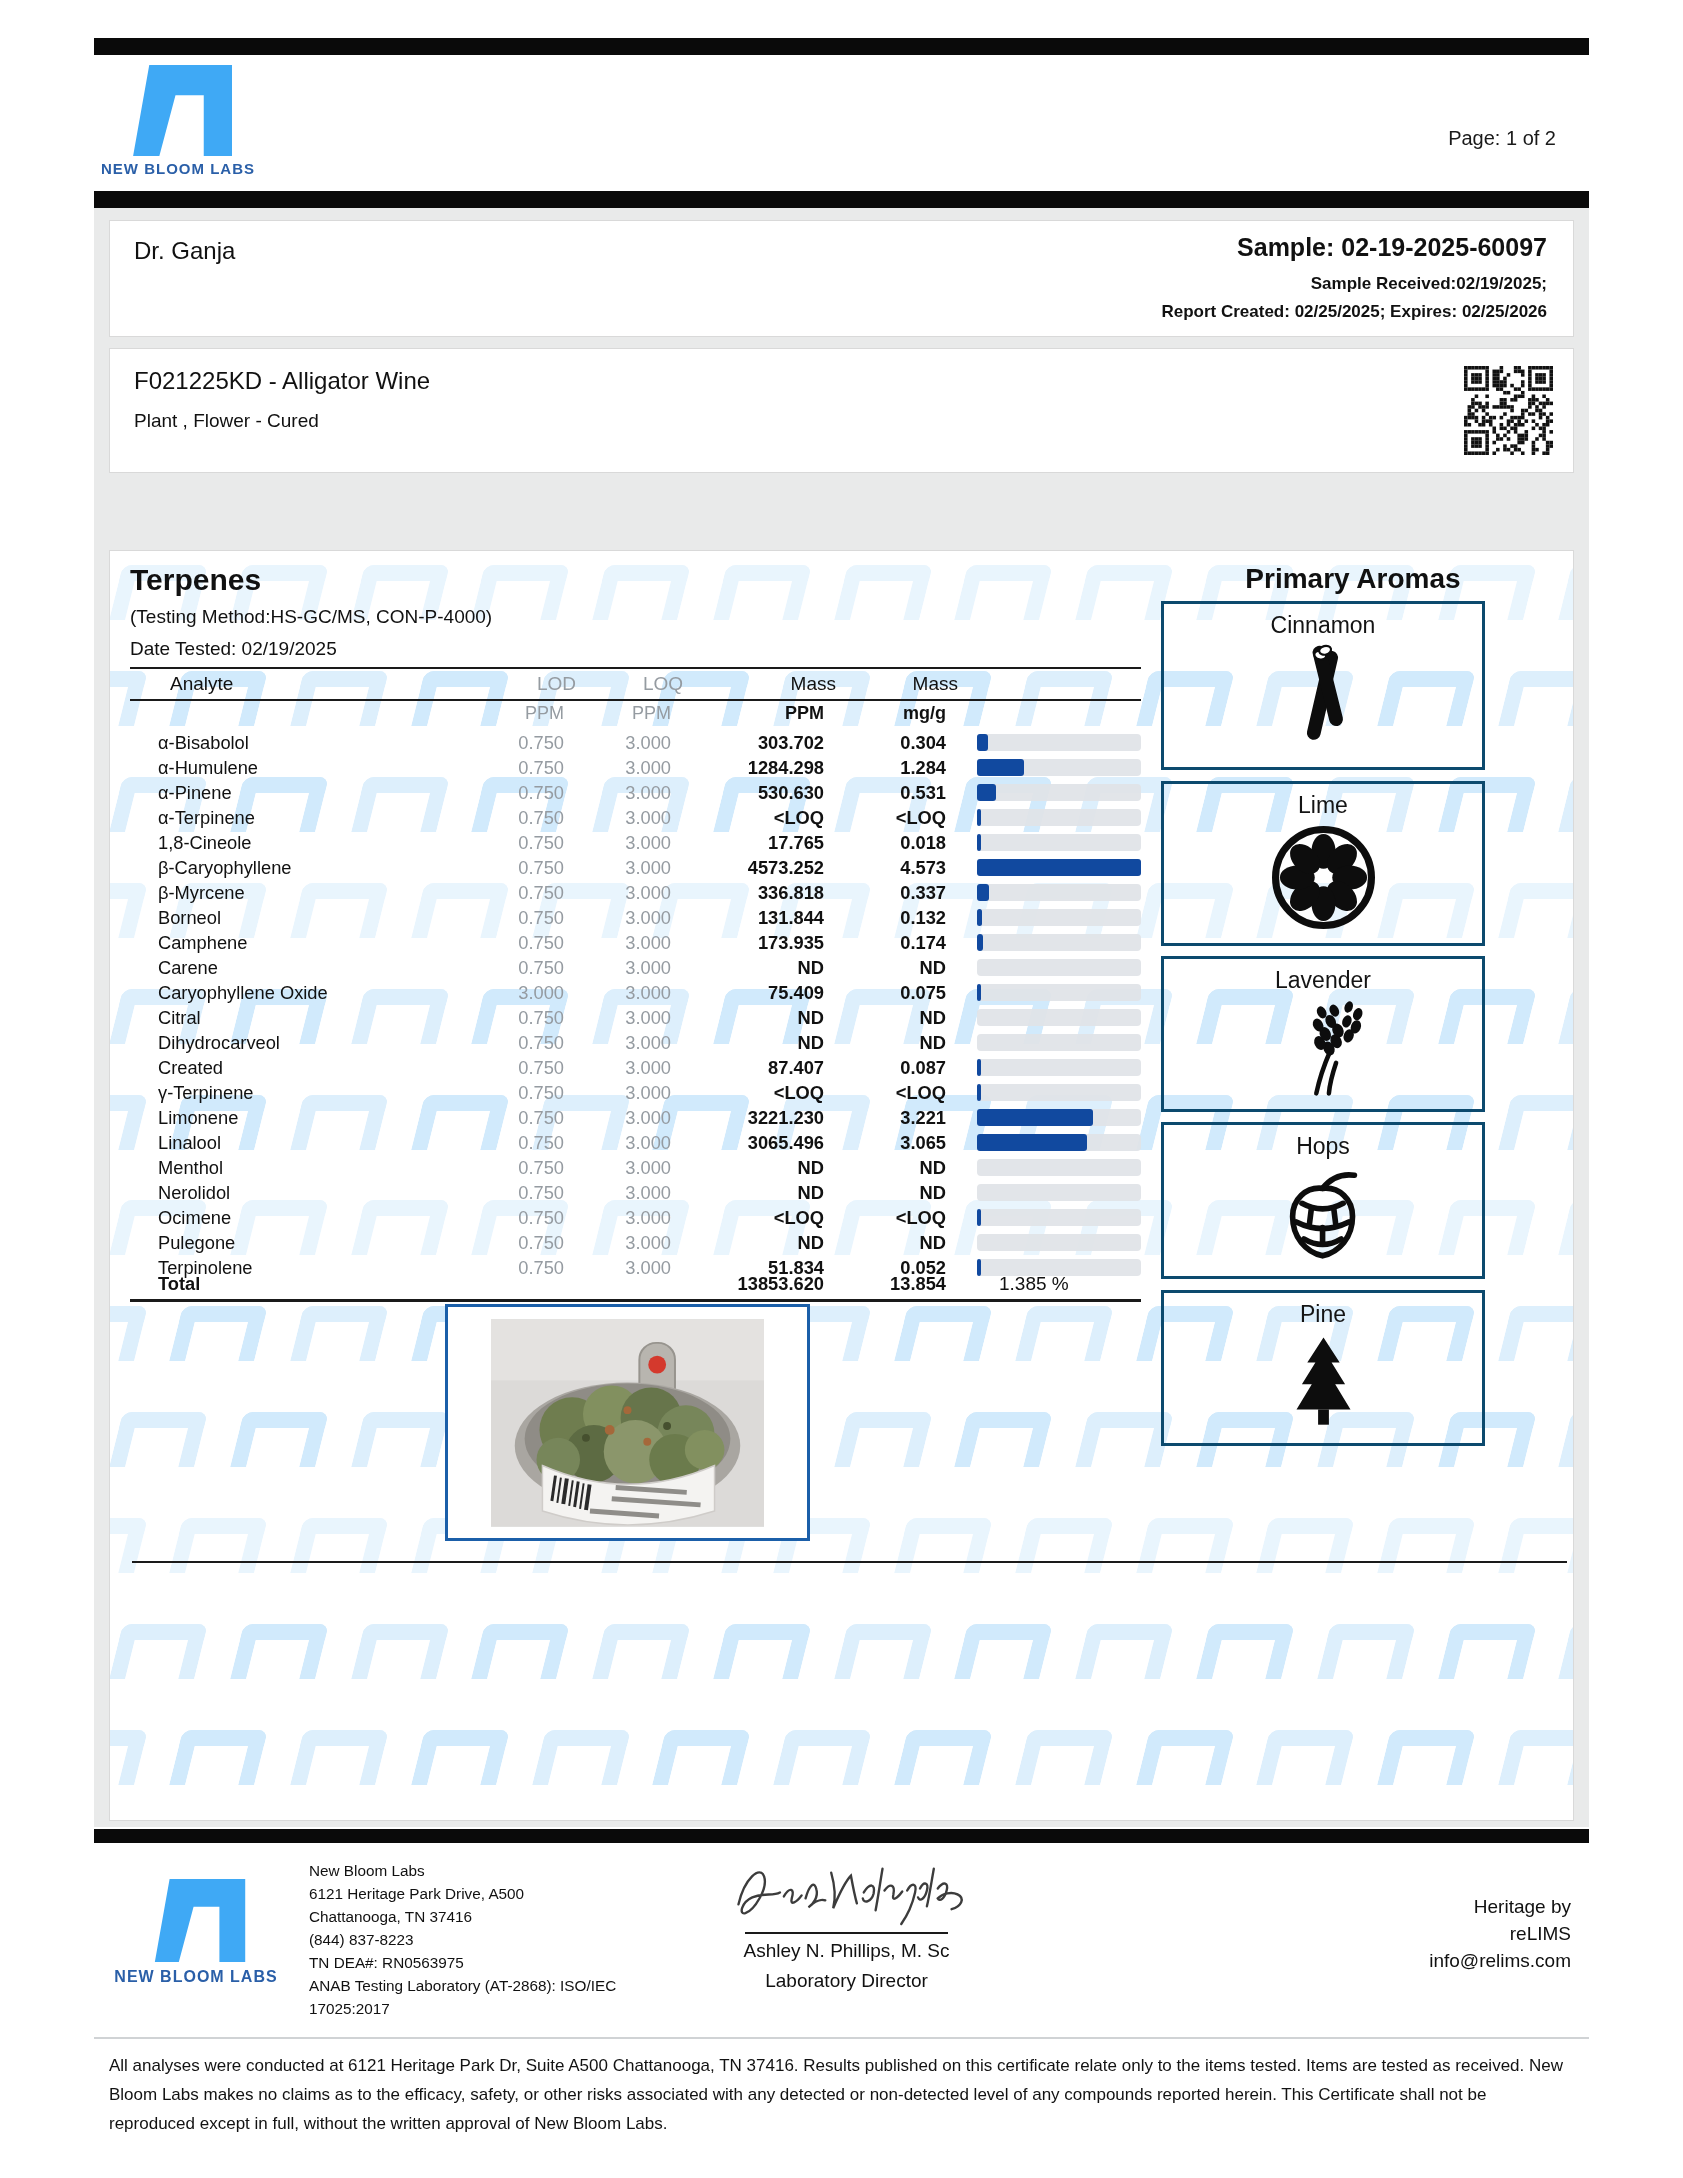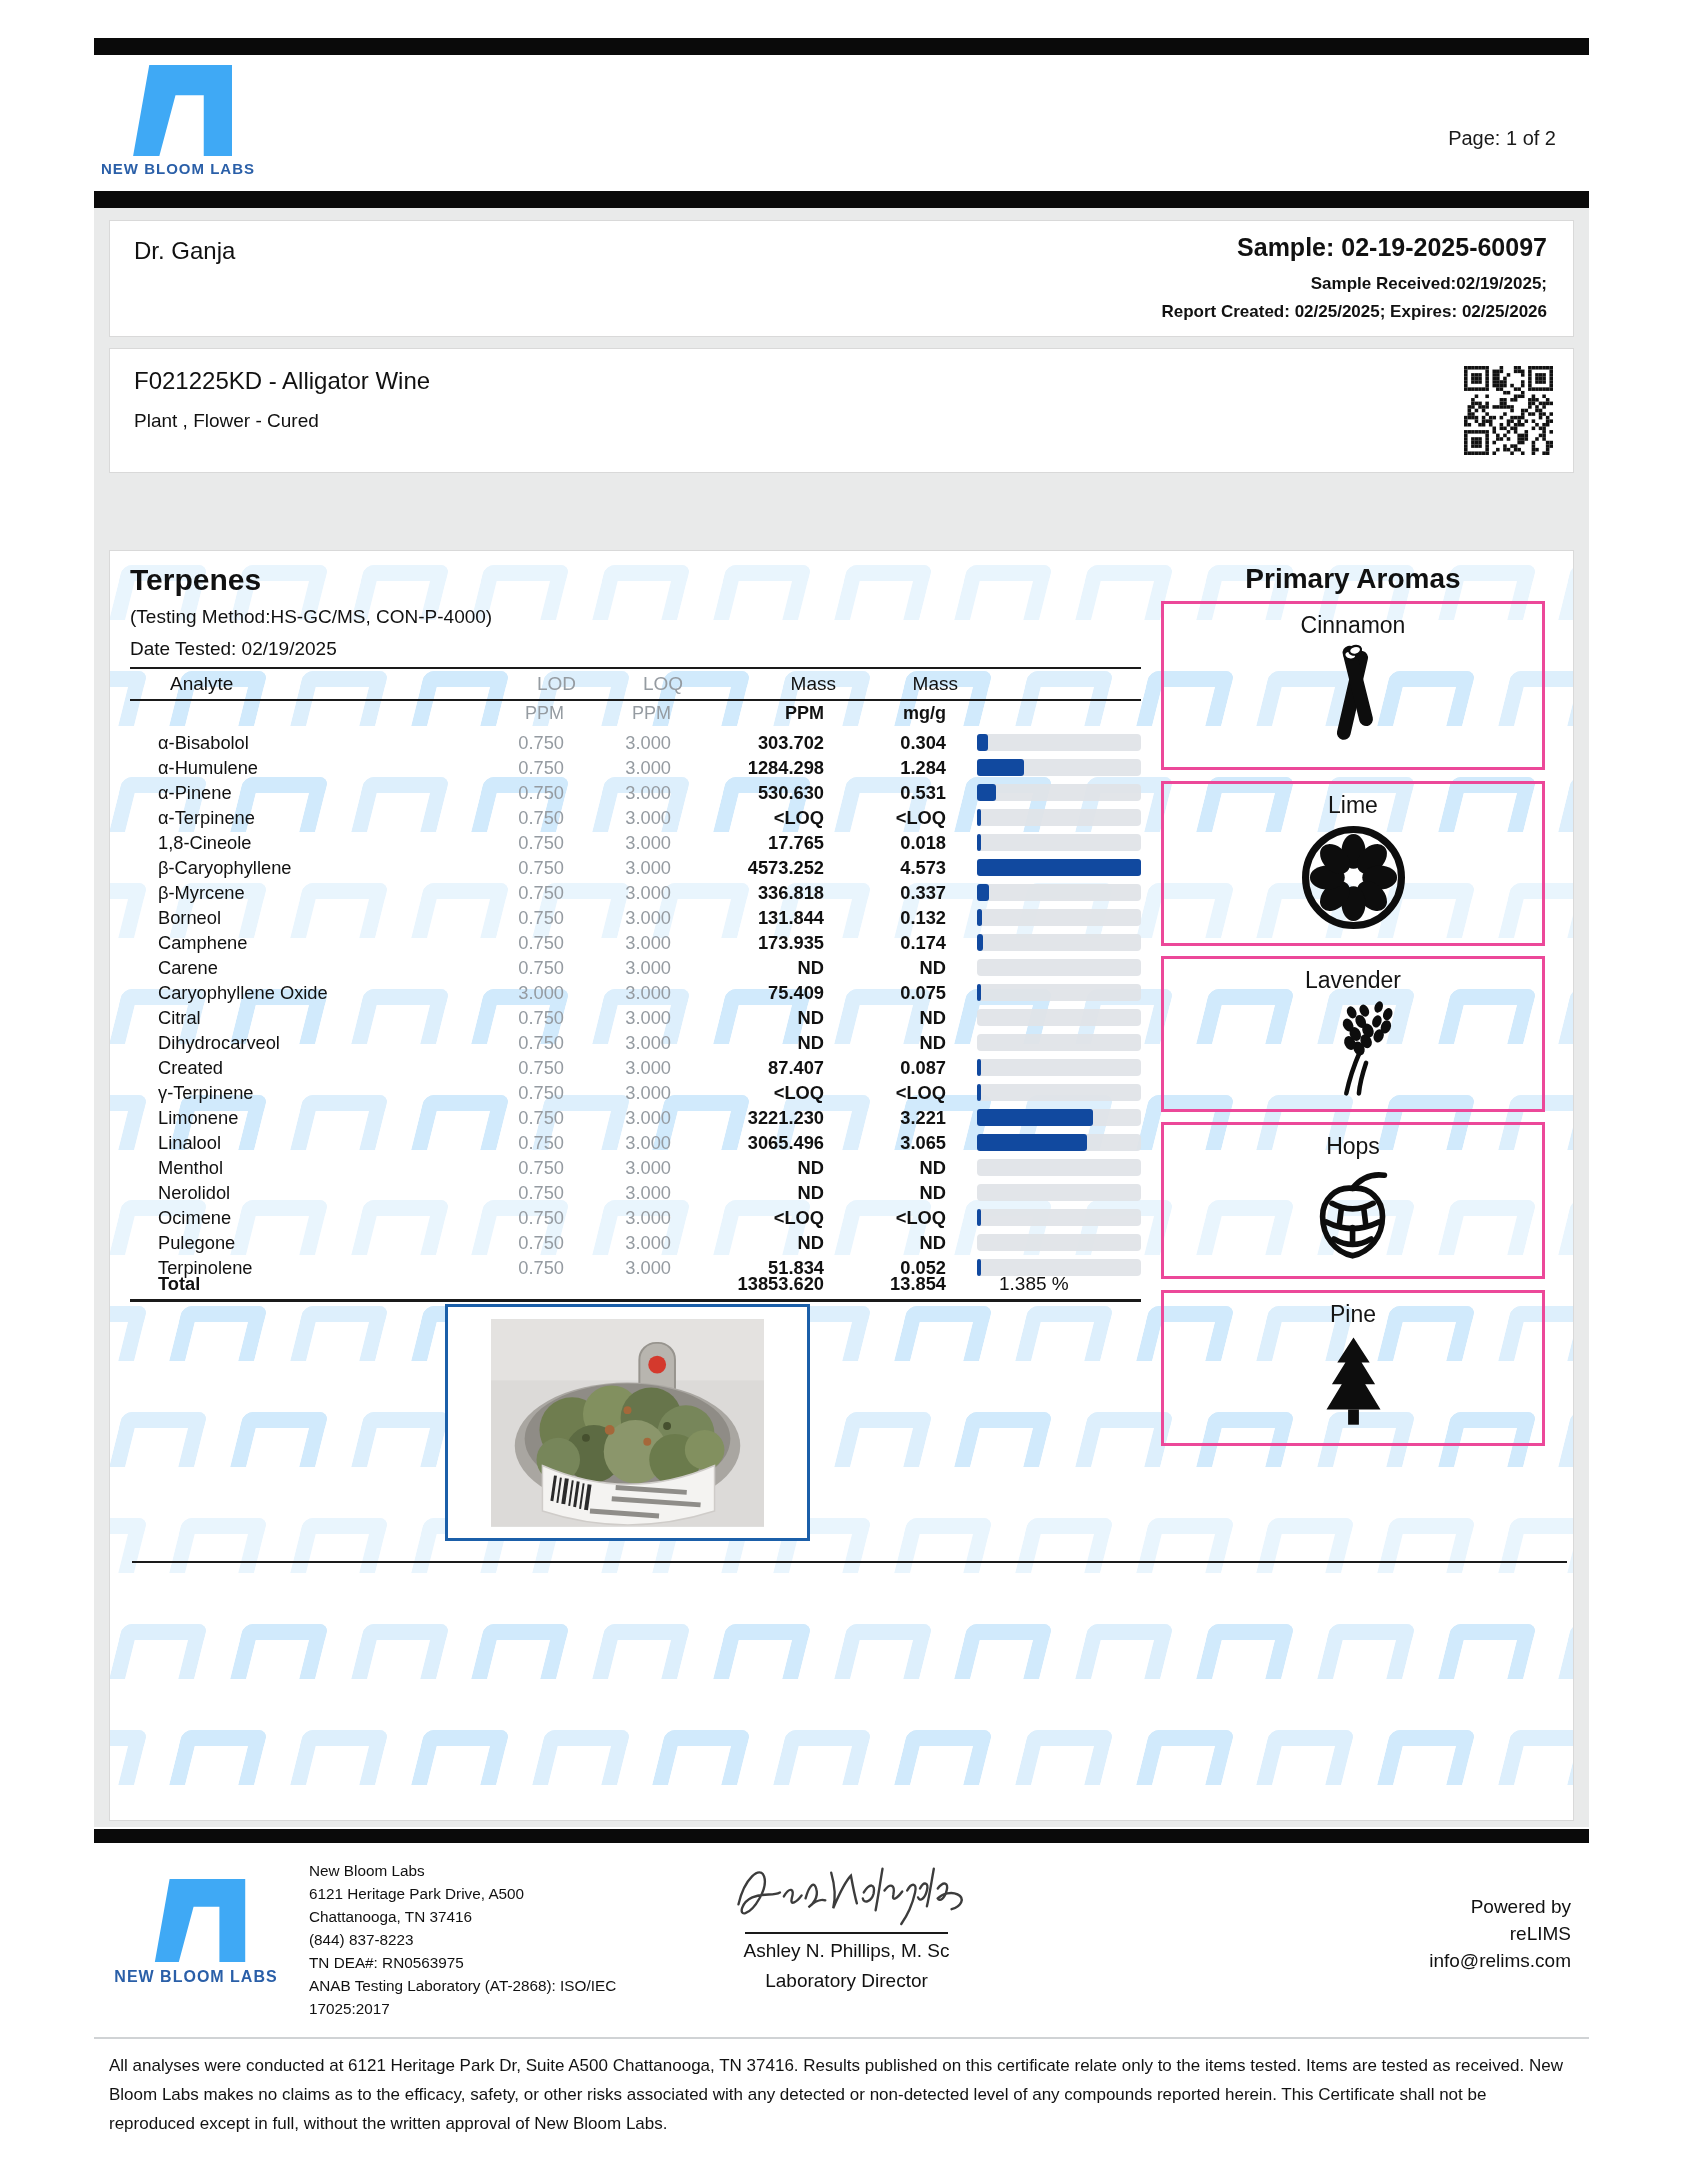--- a/index.html
+++ b/index.html
@@ -57,21 +57,21 @@
   .gray { color:#959ba1; }
   .bold { font-weight:700; }
   .c-bar { position:relative; }
   .track { position:absolute; left:0; top:4px; width:164px; height:17px; background:rgba(224,227,231,0.93); border-radius:4px; }
   .fill { position:absolute; left:0; top:0; height:17px; background:#11499f; border-radius:3px; }
   .pct { font-weight:400; font-size:19px; padding-left:22px; text-align:left; }
 
   
   .aromas-title { left:1051px; top:12px; width:384px; text-align:center; font-size:28px; font-weight:700; }
   .aromas-wrap { position:absolute; left:1051px; top:0; width:384px; height:100%; z-index:1; }
-  .aroma-box { position:absolute; left:0; width:384px; border:3px solid #ec4899; background:transparent;
+  .aroma-box { position:absolute; left:0; width:324px; border:3px solid #0c4a6e; background:transparent;
     text-align:center; }
   .aroma-label { margin-top:8px; font-size:23px; color:#141414; }
   .aroma-icon { margin-top:4px; }
 
   
   .photo-box { left:335px; top:753px; width:365px; height:237px; border:3px solid #1b5fa9; background:#fff; text-align:center; }
   .photo-box svg { margin-top:12px; }
 
   
   .logo-icon-ftr { position:absolute; left:139px; top:1879px; width:111px; height:83px; }
@@ -1032,21 +1032,21 @@
         <path d="M208 16 C205 33 203 46 201 54"></path>
         <path d="M212 36 C218 28 223 30 221 38 C219 46 214 50 212 46 C217 41 226 39 232 42 C240 46 236 54 226 57"></path>
       </g>
     </svg>
     <div class="sig-line"></div>
     <div class="sig-name">Ashley N. Phillips, M. Sc</div>
     <div class="sig-title">Laboratory Director</div>
   </div>
 
   <div class="f-powered">
-    <div>Powered by</div>
+    <div>Heritage by</div>
     <div>reLIMS</div>
     <div>info@relims.com</div>
   </div>
 
   <div class="grayline"></div>
   <div class="disclaimer">All analyses were conducted at 6121 Heritage Park Dr, Suite A500 Chattanooga, TN 37416. Results published on this certificate relate only to the items tested. Items are tested as received. New Bloom Labs makes no claims as to the efficacy, safety, or other risks associated with any detected or non-detected level of any compounds reported herein. This Certificate shall not be reproduced except in full, without the written approval of New Bloom Labs.</div>
 
 </div>
 
 

